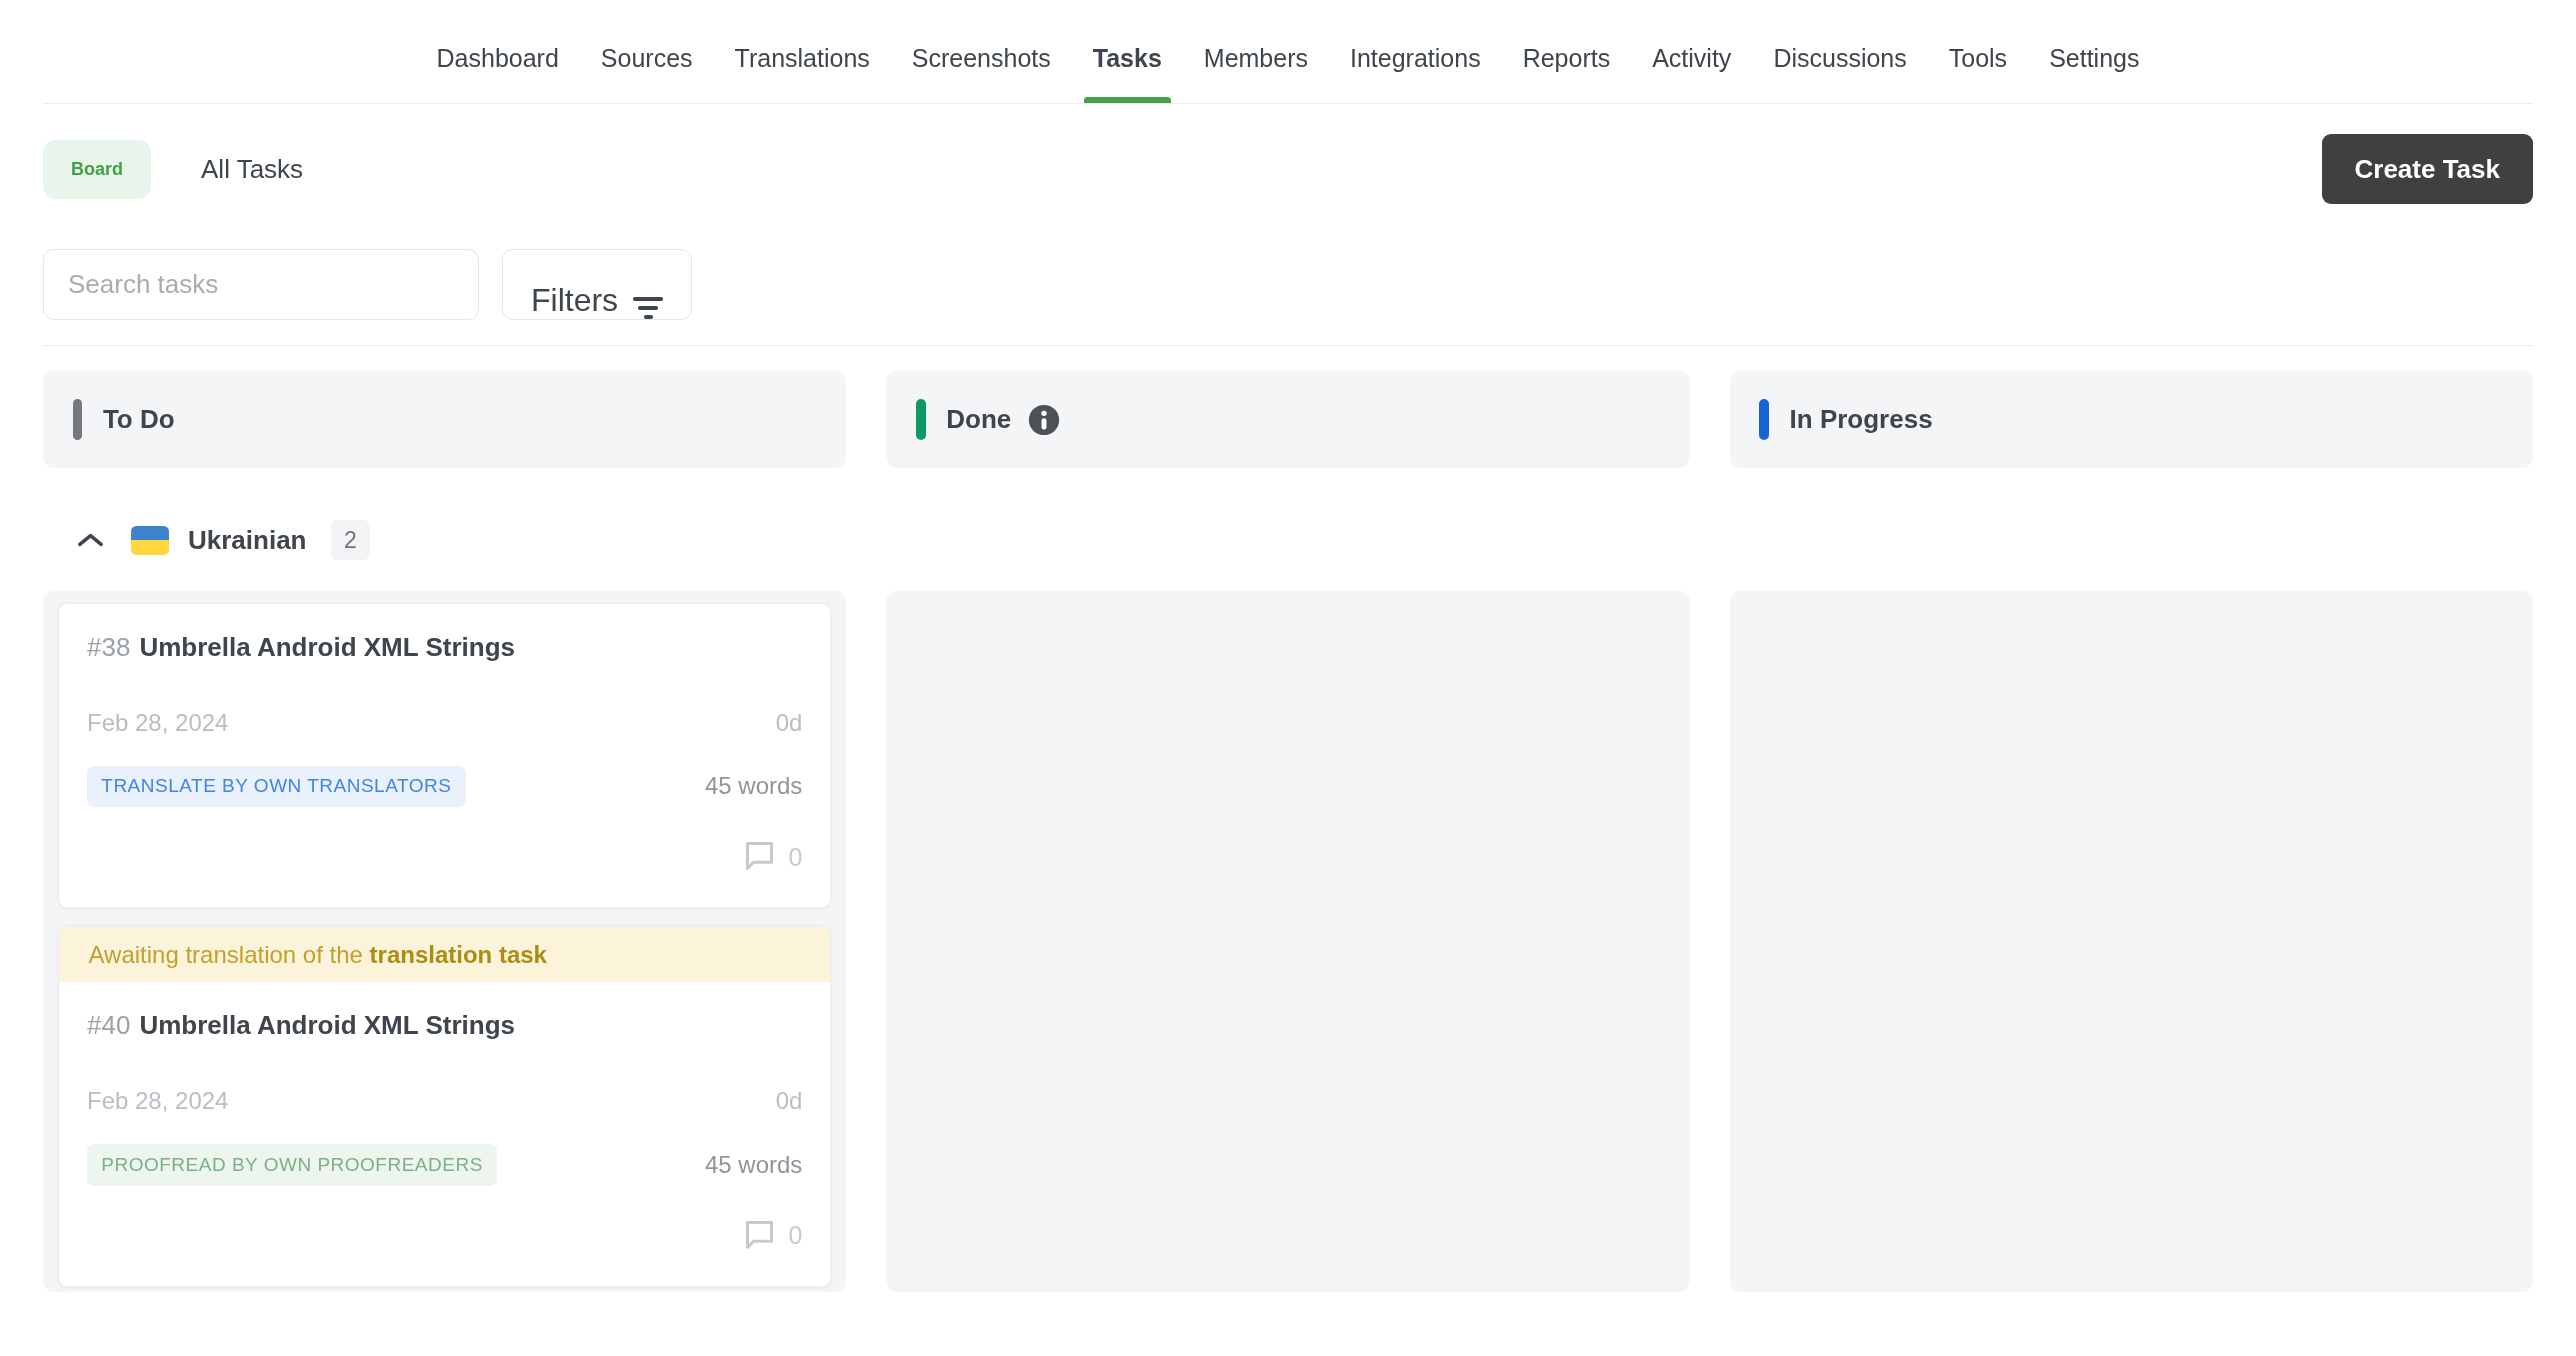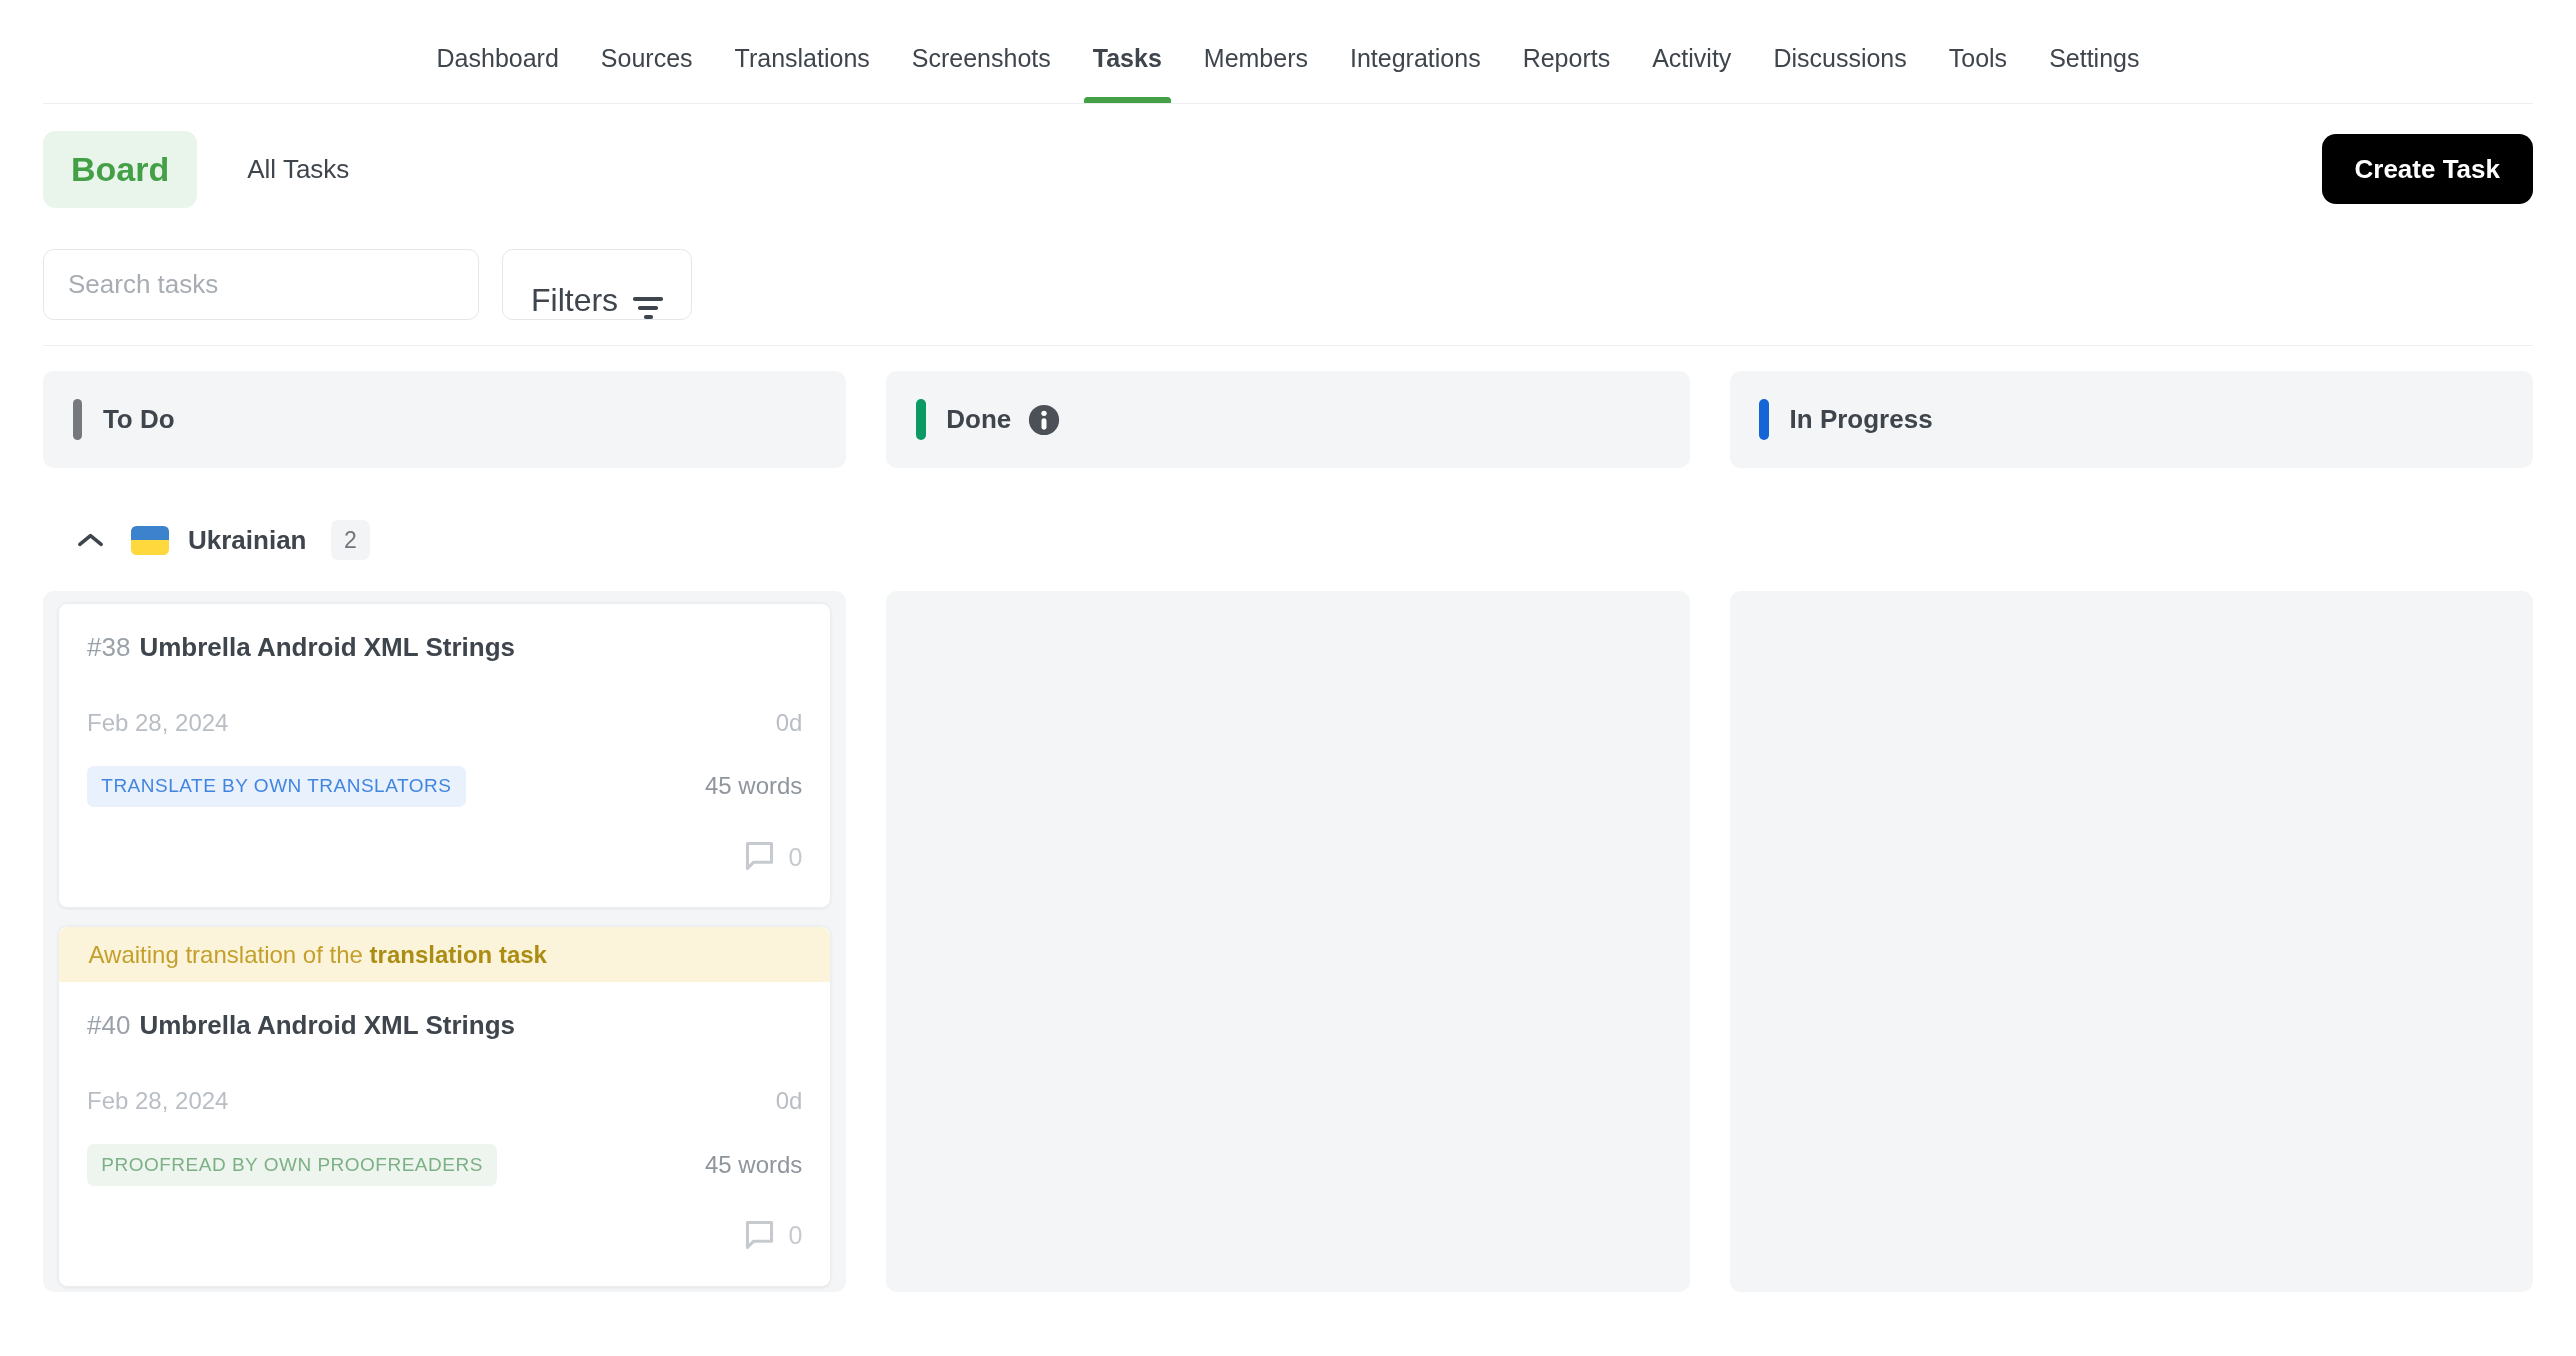--- a/index.html
+++ b/index.html
@@ -42,40 +42,40 @@
   
   .toolbar {
     display: flex;
     align-items: center;
     margin-top: 30px;
     height: 70px;
   }
   .board-pill {
     background: #e9f4eb;
     color: #43a047;
-    font-size: 34px;
+    font-size: 18px;
     font-weight: bold;
     padding: 19px 28px;
     border-radius: 12.5px;
     cursor: pointer;
   }
   .all-tasks {
     margin-left: 50px;
     font-size: 26px;
     color: #3f454c;
     cursor: pointer;
   }
   .create-task {
     margin-left: auto;
-    background: #000000;
+    background: #404040;
     color: #ffffff;
     font-size: 26px;
     font-weight: bold;
     padding: 19.7px 33px;
-    border-radius: 14px;
+    border-radius: 9px;
     border: none;
     cursor: pointer;
   }
 
   
   .search-row {
     display: flex;
     margin-top: 45px;
     gap: 23px;
   }

